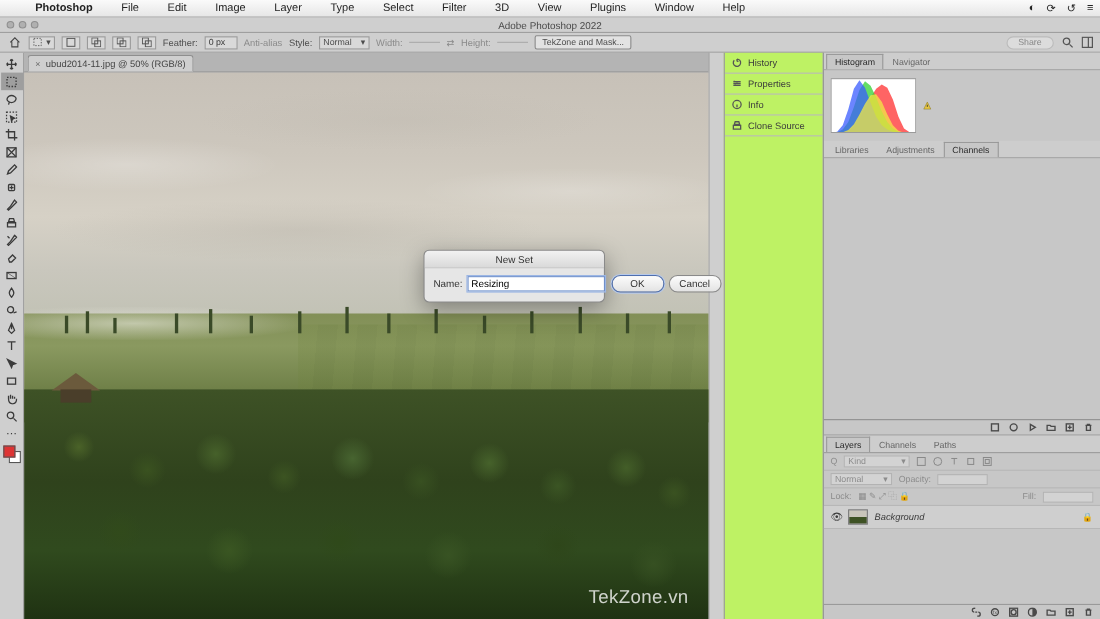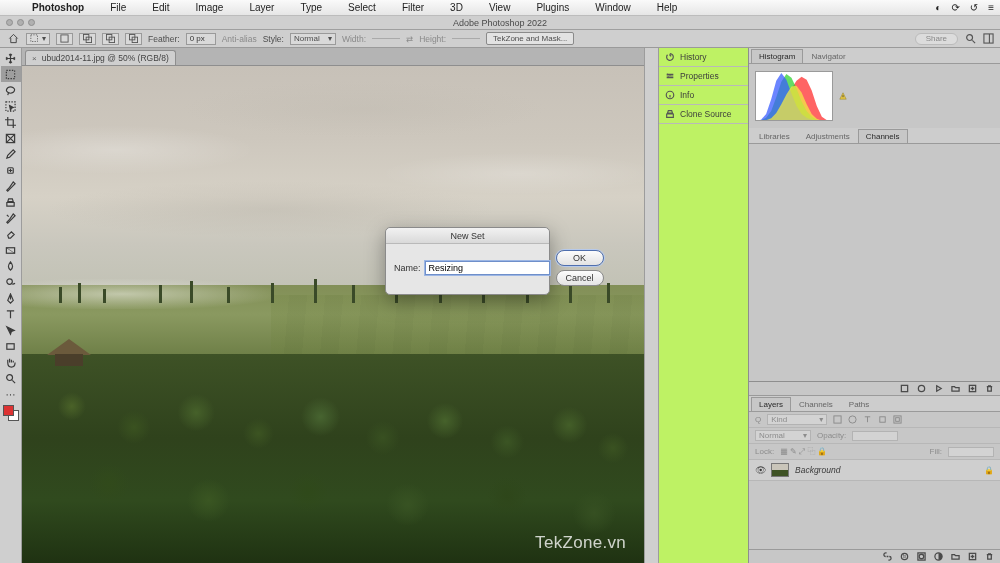--- a/index.html
+++ b/index.html
@@ -118,21 +118,21 @@
 
   
   .modal{ position:absolute; left:385px; top:227px; width:165px; background:#e6e6e6; border:1px solid #8a8a8a; border-radius:5px; box-shadow:0 6px 20px rgba(0,0,0,.35); font-size:9px; color:#333;}
   .modal .titlebar{ height:16px; background:linear-gradient(#f2f2f2,#d9d9d9); border-bottom:1px solid #b9b9b9; border-radius:5px 5px 0 0; display:flex; align-items:center; justify-content:center; font-size:9px;}
   .modal .body{ padding:6px 8px 8px; display:grid; grid-template-columns: 1fr auto; gap:5px 6px; align-items:center;}
   .modal .lbl{ font-size:9px; text-align:right; }
   .modal .field-wrap{ grid-column:1; display:flex; align-items:center; gap:4px;}
   .modal input.text{ flex:1; height:14px; border:1px solid #6f8fca; background:#fff; font-size:9px; padding:0 3px; outline:1px solid #9cb6e4;}
   .modal .mbtn{ width:48px; height:16px; border:1px solid #8a8a8a; border-radius:9px; background:linear-gradient(#fcfcfc,#e3e3e3); font-size:9px; display:flex; align-items:center; justify-content:center; }
   .modal .mbtn.primary{ border:1.5px solid #4f6fae; box-shadow:0 0 0 1px #b6c9ea;}
-  .modal .btns{ grid-column:2; display:flex; flex-direction:column; gap:4px;justify-content:flex-end;}
+  .modal .btns{ grid-column:2; display:flex; flex-direction:row; gap:4px;justify-content:flex-end;}
 
   
   .wm{ position:absolute; right:18px; bottom:10px; color:rgba(255,255,255,.78); font-size:17px; font-family: "Segoe UI", sans-serif; letter-spacing:.3px; pointer-events:none;}
 </style>
 </head>
 <body>
 
 <div class="mac-bar">
   <div class="mac-left">
     <span class="apple"></span>

